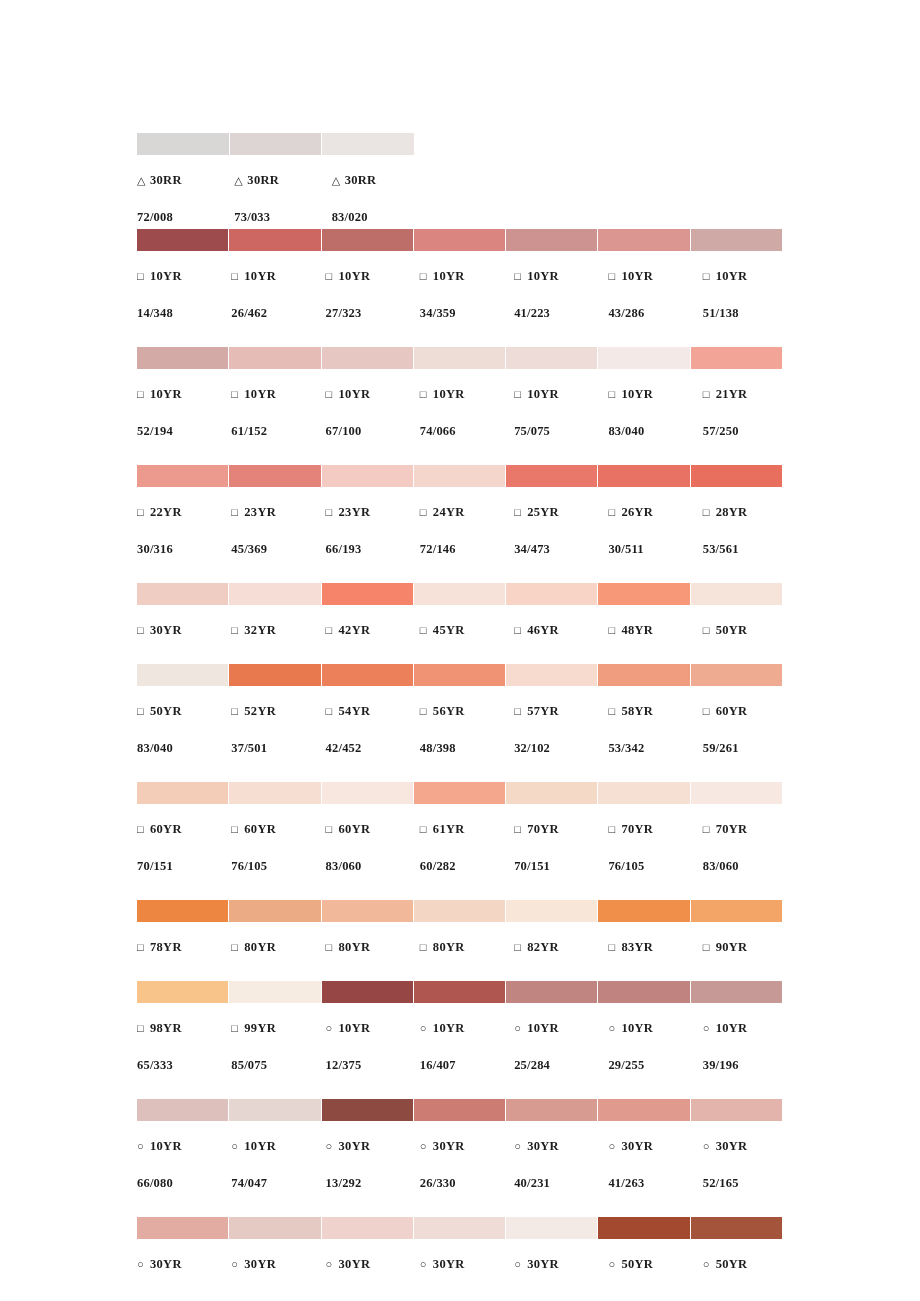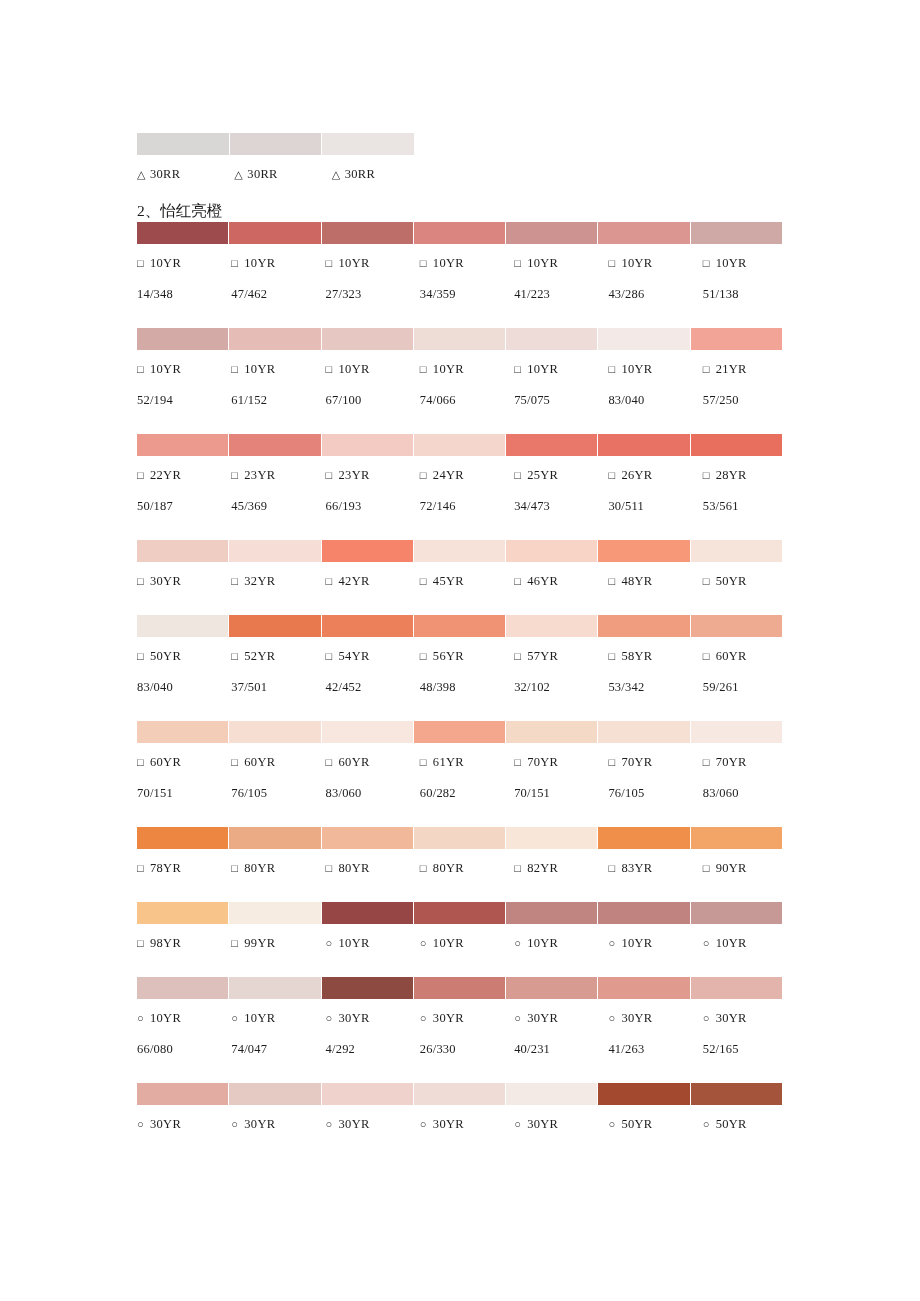--- a/index.html
+++ b/index.html
@@ -38,21 +38,22 @@
   }
   .swatch-cell {
     flex: 1 1 0;
     height: 22px;
   }
 
   .label-row {
     display: flex;
     width: 645px;
     gap: 15px;
-    margin-top: 7px;
+    margin-top: 13px;
+    font-weight: bold;
   }
   .label-cell {
     flex: 1 1 0;
     font-size: 12.5px;
     line-height: 24px;
     letter-spacing: 0.2px;
     color: #1d1d1d;
     white-space: nowrap;
   }
   .label-cell .marker {
@@ -98,25 +99,27 @@
       <div class="swatch-row" id="intro-swatch-row" style="width: 277px;">
           <div class="swatch-cell" style="background: rgb(217, 215, 213);"></div>
           <div class="swatch-cell" style="background: rgb(220, 213, 211);"></div>
           <div class="swatch-cell" style="background: rgb(234, 229, 227);"></div>
         </div>
       <div class="label-row" id="intro-label-row" style="width: 277px;">
           <div class="label-cell"><span class="marker">△</span><span class="code">30RR</span></div>
           <div class="label-cell"><span class="marker">△</span><span class="code">30RR</span></div>
           <div class="label-cell"><span class="marker">△</span><span class="code">30RR</span></div>
         </div>
+      <div class="label-row" id="intro-value-row" style="width: 277px;">
+          <div class="value-cell">72/008</div>
+          <div class="value-cell">73/033</div>
+          <div class="value-cell">83/020</div>
+        </div>
     </div>
 
-    <div class="sec-heading-wrap">
-      <div class="heading">2、怡红亮橙</div>
-    </div>
 
     <div id="palette-container">
         <div class="row-block">
           <div class="swatch-row">
             <div class="swatch-cell" style="background: rgb(157, 75, 77);"></div>
             <div class="swatch-cell" style="background: rgb(205, 103, 97);"></div>
             <div class="swatch-cell" style="background: rgb(189, 110, 105);"></div>
             <div class="swatch-cell" style="background: rgb(219, 133, 129);"></div>
             <div class="swatch-cell" style="background: rgb(204, 147, 145);"></div>
             <div class="swatch-cell" style="background: rgb(220, 150, 145);"></div>
@@ -126,21 +129,21 @@
             <div class="label-cell"><span class="marker">□</span><span class="code">10YR</span></div>
             <div class="label-cell"><span class="marker">□</span><span class="code">10YR</span></div>
             <div class="label-cell"><span class="marker">□</span><span class="code">10YR</span></div>
             <div class="label-cell"><span class="marker">□</span><span class="code">10YR</span></div>
             <div class="label-cell"><span class="marker">□</span><span class="code">10YR</span></div>
             <div class="label-cell"><span class="marker">□</span><span class="code">10YR</span></div>
             <div class="label-cell"><span class="marker">□</span><span class="code">10YR</span></div>
           </div>
           <div class="label-row">
             <div class="value-cell">14/348</div>
-            <div class="value-cell">47/462</div>
+            <div class="value-cell">26/462</div>
             <div class="value-cell">27/323</div>
             <div class="value-cell">34/359</div>
             <div class="value-cell">41/223</div>
             <div class="value-cell">43/286</div>
             <div class="value-cell">51/138</div>
           </div>
         </div>
         <div class="row-block">
           <div class="swatch-row">
             <div class="swatch-cell" style="background: rgb(212, 170, 166);"></div>
@@ -183,21 +186,21 @@
           <div class="label-row">
             <div class="label-cell"><span class="marker">□</span><span class="code">22YR</span></div>
             <div class="label-cell"><span class="marker">□</span><span class="code">23YR</span></div>
             <div class="label-cell"><span class="marker">□</span><span class="code">23YR</span></div>
             <div class="label-cell"><span class="marker">□</span><span class="code">24YR</span></div>
             <div class="label-cell"><span class="marker">□</span><span class="code">25YR</span></div>
             <div class="label-cell"><span class="marker">□</span><span class="code">26YR</span></div>
             <div class="label-cell"><span class="marker">□</span><span class="code">28YR</span></div>
           </div>
           <div class="label-row">
-            <div class="value-cell">50/187</div>
+            <div class="value-cell">30/316</div>
             <div class="value-cell">45/369</div>
             <div class="value-cell">66/193</div>
             <div class="value-cell">72/146</div>
             <div class="value-cell">34/473</div>
             <div class="value-cell">30/511</div>
             <div class="value-cell">53/561</div>
           </div>
         </div>
         <div class="row-block">
           <div class="swatch-row">
@@ -309,20 +312,29 @@
           </div>
           <div class="label-row">
             <div class="label-cell"><span class="marker">□</span><span class="code">98YR</span></div>
             <div class="label-cell"><span class="marker">□</span><span class="code">99YR</span></div>
             <div class="label-cell"><span class="marker">○</span><span class="code">10YR</span></div>
             <div class="label-cell"><span class="marker">○</span><span class="code">10YR</span></div>
             <div class="label-cell"><span class="marker">○</span><span class="code">10YR</span></div>
             <div class="label-cell"><span class="marker">○</span><span class="code">10YR</span></div>
             <div class="label-cell"><span class="marker">○</span><span class="code">10YR</span></div>
           </div>
+          <div class="label-row">
+            <div class="value-cell">65/333</div>
+            <div class="value-cell">85/075</div>
+            <div class="value-cell">12/375</div>
+            <div class="value-cell">16/407</div>
+            <div class="value-cell">25/284</div>
+            <div class="value-cell">29/255</div>
+            <div class="value-cell">39/196</div>
+          </div>
         </div>
         <div class="row-block">
           <div class="swatch-row">
             <div class="swatch-cell" style="background: rgb(221, 192, 188);"></div>
             <div class="swatch-cell" style="background: rgb(229, 214, 210);"></div>
             <div class="swatch-cell" style="background: rgb(141, 74, 65);"></div>
             <div class="swatch-cell" style="background: rgb(204, 124, 114);"></div>
             <div class="swatch-cell" style="background: rgb(215, 155, 146);"></div>
             <div class="swatch-cell" style="background: rgb(224, 154, 142);"></div>
             <div class="swatch-cell" style="background: rgb(226, 180, 171);"></div>
@@ -332,21 +344,21 @@
             <div class="label-cell"><span class="marker">○</span><span class="code">10YR</span></div>
             <div class="label-cell"><span class="marker">○</span><span class="code">30YR</span></div>
             <div class="label-cell"><span class="marker">○</span><span class="code">30YR</span></div>
             <div class="label-cell"><span class="marker">○</span><span class="code">30YR</span></div>
             <div class="label-cell"><span class="marker">○</span><span class="code">30YR</span></div>
             <div class="label-cell"><span class="marker">○</span><span class="code">30YR</span></div>
           </div>
           <div class="label-row">
             <div class="value-cell">66/080</div>
             <div class="value-cell">74/047</div>
-            <div class="value-cell">4/292</div>
+            <div class="value-cell">13/292</div>
             <div class="value-cell">26/330</div>
             <div class="value-cell">40/231</div>
             <div class="value-cell">41/263</div>
             <div class="value-cell">52/165</div>
           </div>
         </div>
         <div class="row-block row-block-last">
           <div class="swatch-row">
             <div class="swatch-cell" style="background: rgb(227, 172, 163);"></div>
             <div class="swatch-cell" style="background: rgb(229, 202, 195);"></div>

